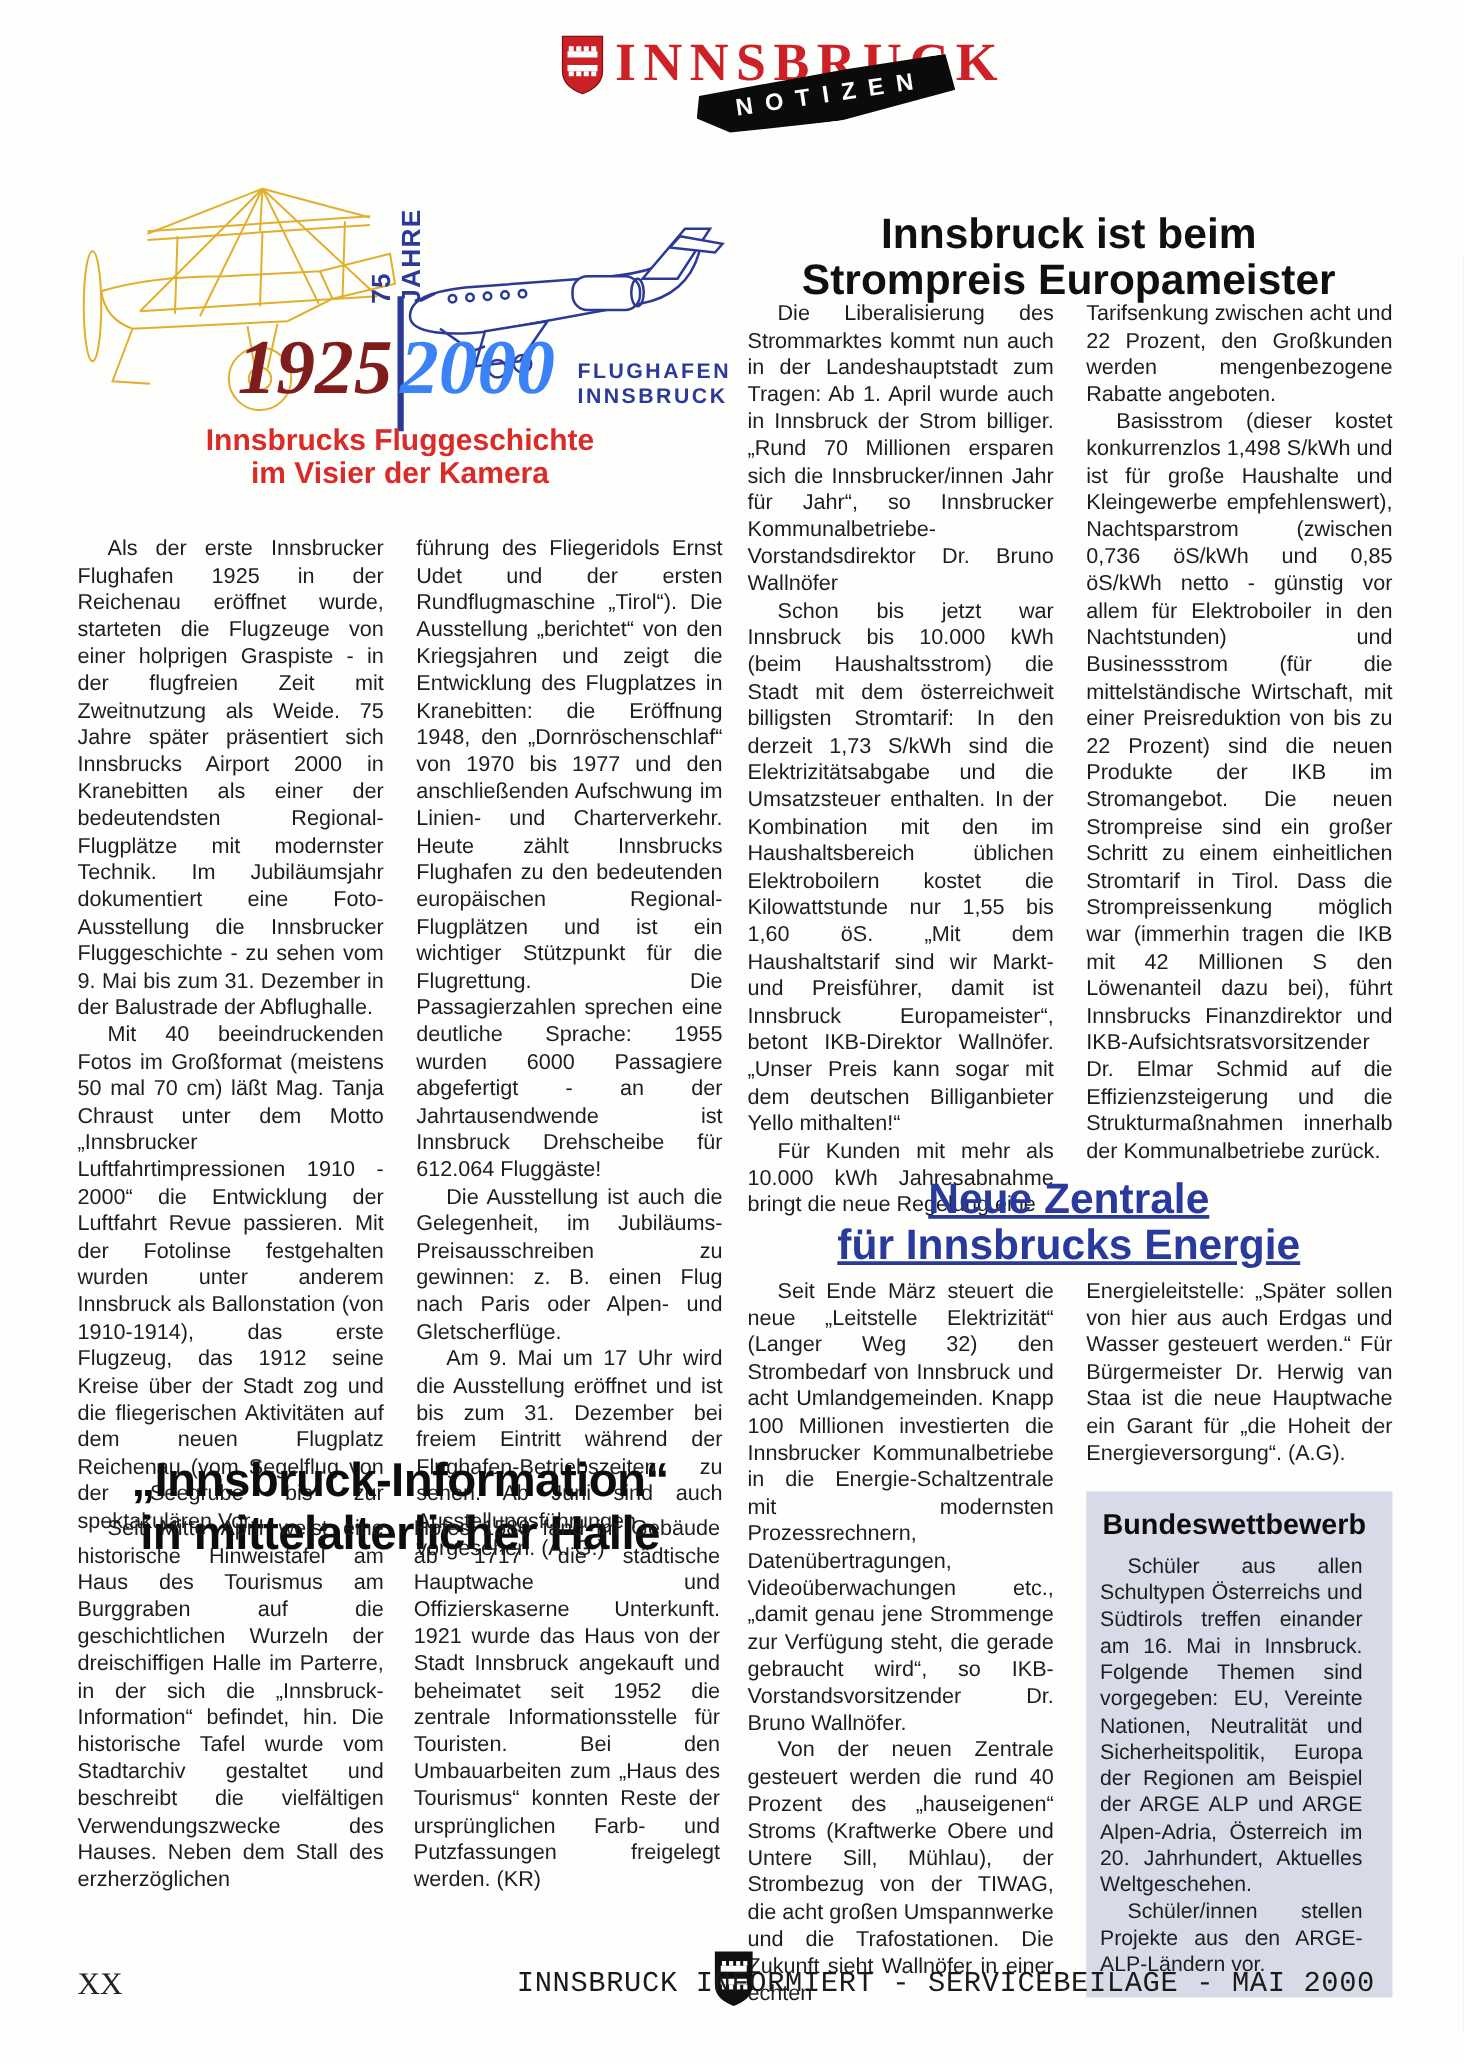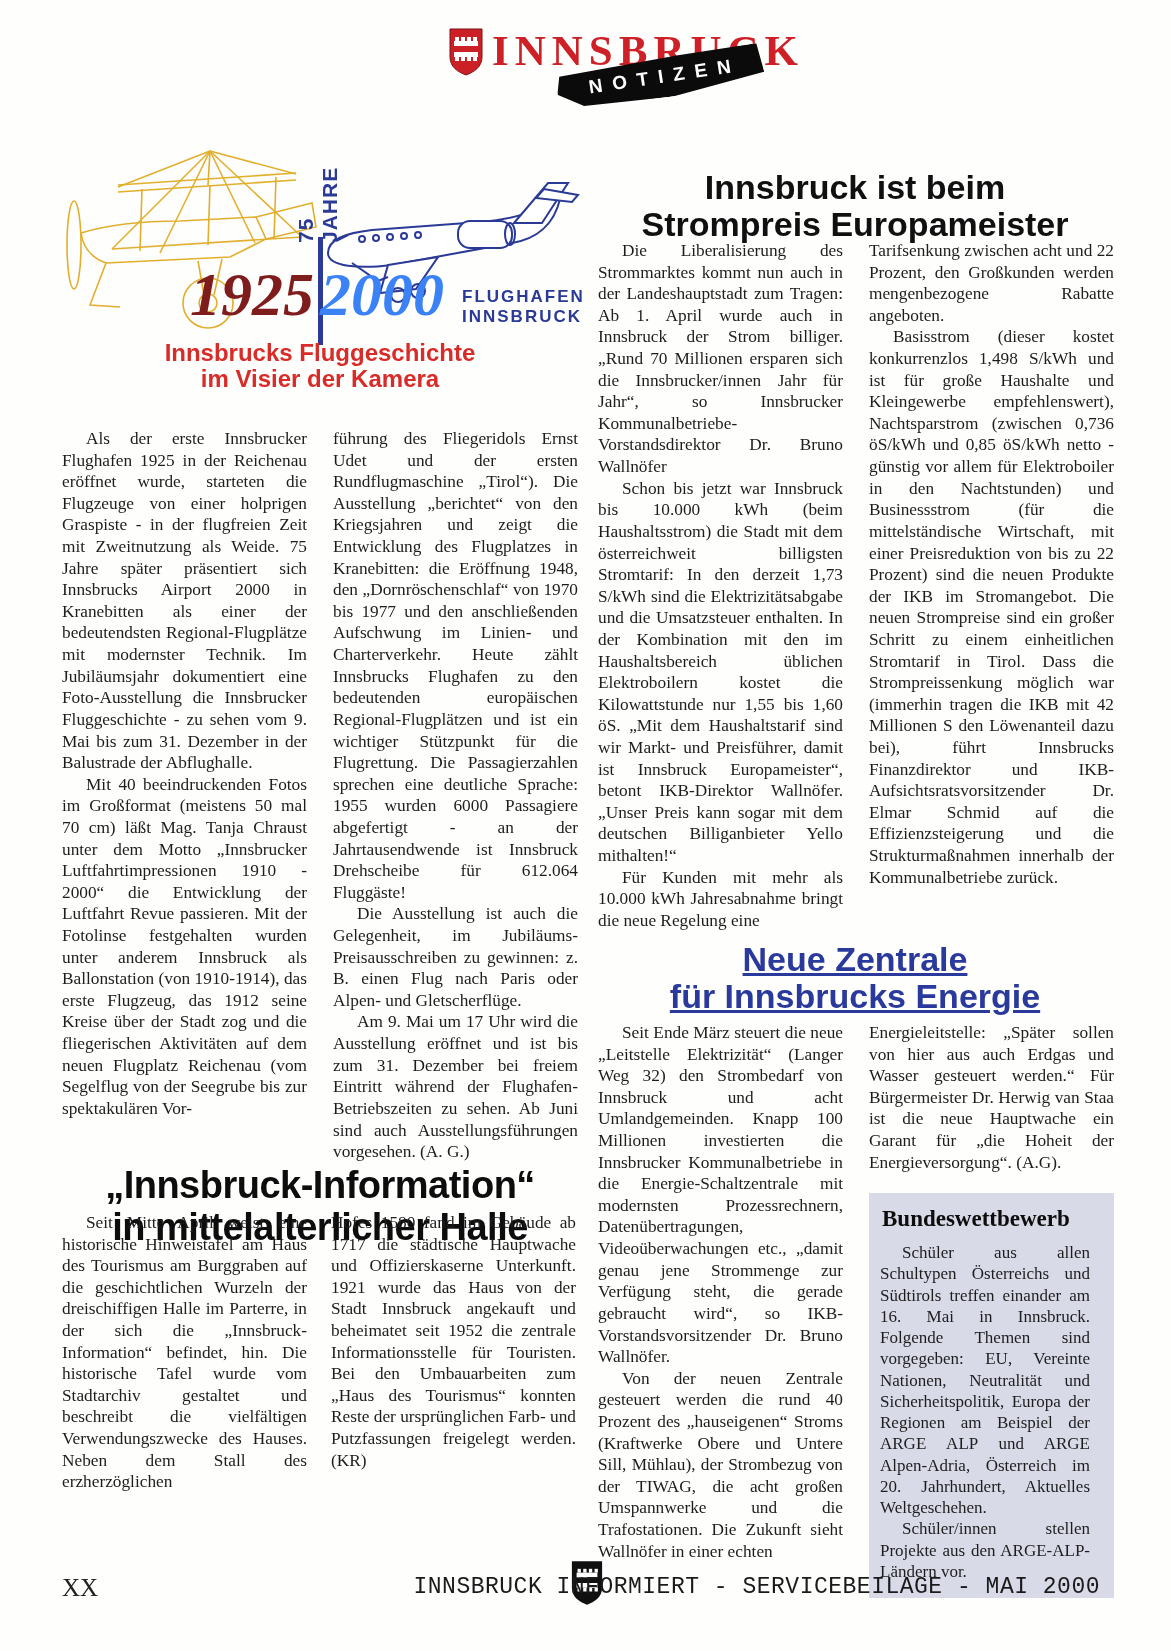--- a/index.html
+++ b/index.html
@@ -41,21 +41,21 @@
     font-weight:700;font-size:17px;letter-spacing:2px;line-height:1.18;white-space:nowrap;
   }
   
   .hl{position:absolute;text-align:center;font-weight:700;line-height:1.1;}
   .hl span{display:block;}
   .hl-flug{left:60px;top:324px;width:520px;font-size:24px;color:#d92b28;}
   .hl-strom{left:595px;top:146px;width:520px;font-size:34px;color:#101010;}
   .hl-zentrale{left:595px;top:918px;width:520px;font-size:34px;color:#2a3a9c;text-decoration:underline;}
   .hl-info{left:60px;top:1140px;width:520px;font-size:38px;color:#0d0d0d;letter-spacing:-0.5px;}
   
-  .col-pair{position:absolute;display:flex;gap:26px;font-family:Liberation Serif, serif;}
+  .col-pair{position:absolute;display:flex;gap:26px;}
   .col{width:245px;text-align:justify;font-size:17.3px;line-height:1.25;color:#1d1d1d;}
   .col p{margin:0;text-indent:24px;}
   .col p.cont{text-indent:0;}
   .cols-flug{left:62px;top:428px;width:516px;}
   .cols-strom{left:598px;top:240px;width:516px;}
   .cols-zentrale{left:598px;top:1022px;width:516px;}
   .cols-info{left:62px;top:1212px;width:516px;gap:24px;}
   
   .bw-box{margin-top:20px;background:#d9dae8;padding:12px 24px 16px 11px;}
   .bw-title{font-weight:700;font-size:23px;color:#0d0d0d;margin:0 0 8px 2px;text-indent:0;}

